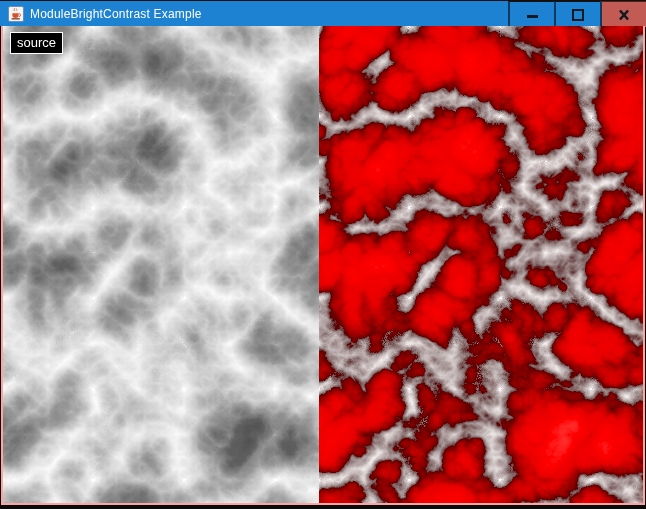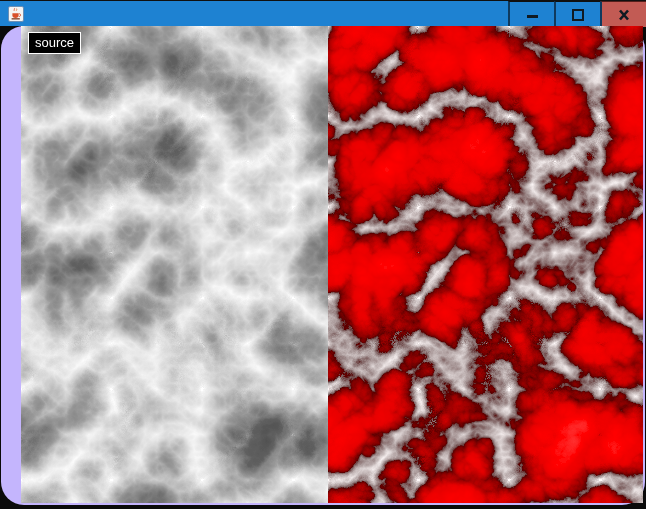--- a/index.html
+++ b/index.html
@@ -25,23 +25,22 @@
     display:flex;align-items:center;justify-content:center;
     border-top:1px solid #101010;border-left:2px solid #0f3a5e;
     background:#1e82d2;
   }
   .ctrl.close{background:#c25b54;border-top-color:#531f1b;}
   .glyph-min{width:11px;height:3px;background:#101a22;margin-top:4px;}
   .glyph-max{width:8px;height:8px;border:2px solid #101a22;background:transparent;}
   
   .content{
     position:absolute;top:26px;left:1px;width:644px;height:479px;
-    background:#c4b5fd;box-sizing:border-box;padding:0 2px 2px 20px;
+    background:#fca5a5;box-sizing:border-box;padding:0 2px 2px 2px;
     display:flex;
-    border-radius:23px;
   }
   .panel{position:relative;height:477px;overflow:hidden;background:#000;}
   .panel.src{width:316px;}
   .panel.mod{width:324px;}
   .panel svg.tex{display:block;}
   .img-label{
     position:absolute;top:6px;left:7px;
     background:#000;border:1px solid #fff;color:#fff;
     font-size:13px;line-height:1;padding:3px 6px 4px 6px;white-space:nowrap;
   }
@@ -53,20 +52,21 @@
 
   <div class="titlebar">
     <svg class="app-icon" viewBox="0 0 16 16">
       <rect x="0.5" y="0.5" width="15" height="15" rx="1.5" fill="#f4f4f4" stroke="#6a8fb5"></rect>
       <path d="M6.3 2.2 c 1.2 0.9 -1.2 1.6 0 2.6" stroke="#d9502a" stroke-width="0.9" fill="none"></path>
       <path d="M8.6 2.6 c 1.0 0.8 -1.0 1.4 0 2.2" stroke="#e07a3a" stroke-width="0.9" fill="none"></path>
       <path d="M4.4 7.2 h 6.2 v 2.4 a 3.1 2.4 0 0 1 -6.2 0 z" fill="#d9502a"></path>
       <path d="M10.8 7.8 h 0.9 a 1.4 1.4 0 0 1 0 2.6 h -0.8" fill="none" stroke="#d9502a" stroke-width="0.9"></path>
       <rect x="3.6" y="12.2" width="8.2" height="1.3" fill="#7d3a22"></rect>
     </svg>
+    <span class="win-title">ModuleBrightContrast Example</span>
     <div class="controls">
       <button class="ctrl min">
         <span class="glyph-min"></span>
       </button>
       <button class="ctrl max">
         <span class="glyph-max"></span>
       </button>
       <button class="ctrl close">
         <svg width="12" height="12" viewBox="0 0 12 12">
           <path d="M2 1.5 L10 10.5 M10 1.5 L2 10.5" stroke="#101a22" stroke-width="2.6"></path>

